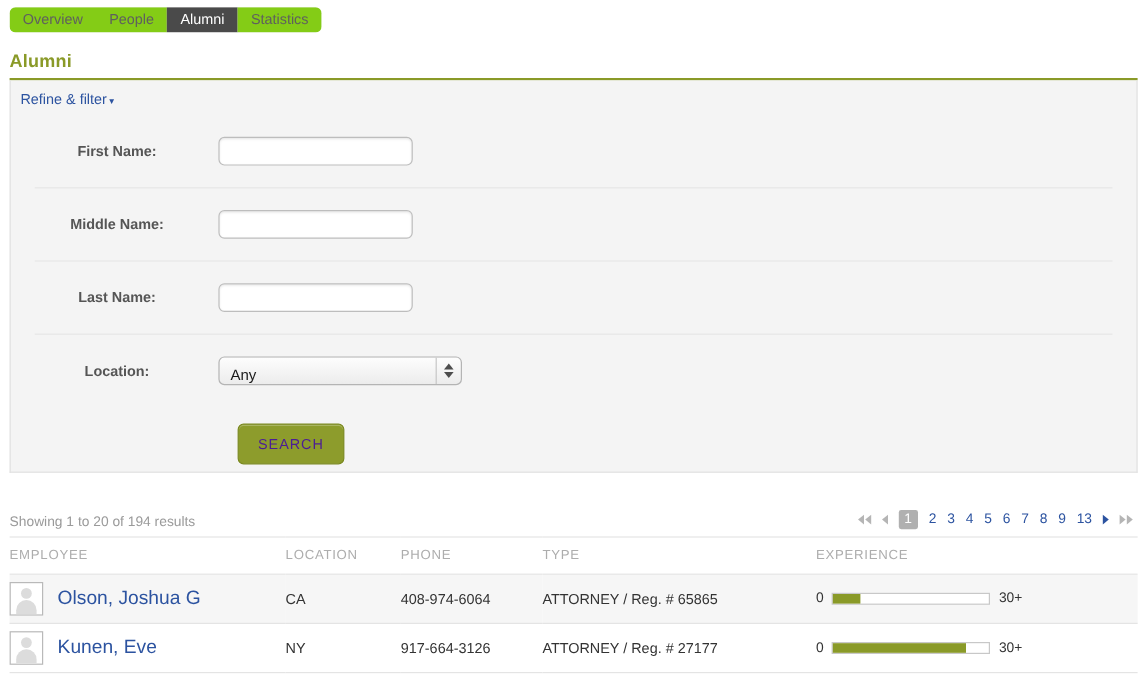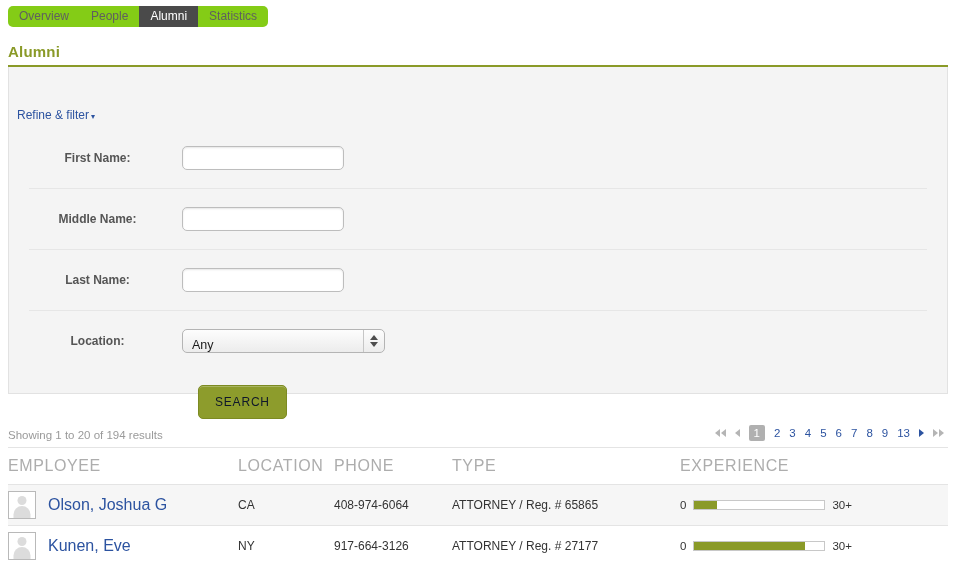--- a/index.html
+++ b/index.html
@@ -67,21 +67,20 @@
     height: 327px;
     box-sizing: border-box;
     position: relative;
   }
   .refine-link {
     color: #2c53a0;
     font-size: 12px;
     padding: 9px 0 0 8px;
     display: inline-block;
     cursor: pointer;
-    margin-top: 32px;
   }
   .caret {
     font-size: 8px;
     margin-left: 2px;
   }
 
   .form-rows { margin-top: 6px; }
   .form-row {
     display: flex;
     align-items: center;
@@ -155,21 +154,21 @@
   .search-row {
     display: flex;
     margin: 0 20px;
     padding-top: 14px;
   }
   .search-btn {
     margin-left: 169px;
     background: #8d9c2c;
     border: 1px solid #7c8a22;
     border-radius: 5px;
-    color: #0f172a;
+    color: #4c1d95;
     font-size: 12px;
     letter-spacing: 0.8px;
     padding: 9px 16px 9px 16px;
     cursor: pointer;
     font-family: "Liberation Sans", sans-serif;
     box-shadow: inset 0 1px 0 rgba(255,255,255,0.25);
   }
 
   
   .results {
@@ -218,21 +217,21 @@
   .ar-l { border-right: 5px solid currentColor; }
   .ar-r { border-left: 5px solid currentColor; }
 
   table.grid {
     width: 100%;
     border-collapse: collapse;
     table-layout: fixed;
   }
   table.grid th {
     text-align: left;
-    font-size: 16px;
+    font-size: 11px;
     font-weight: normal;
     color: #adadad;
     letter-spacing: 0.6px;
     padding: 9px 0 9px 0;
     border-top: 1px solid #e4e4e4;
     border-bottom: 1px solid #e4e4e4;
   }
   table.grid td {
     padding: 0;
     border-bottom: 1px solid #e4e4e4;

